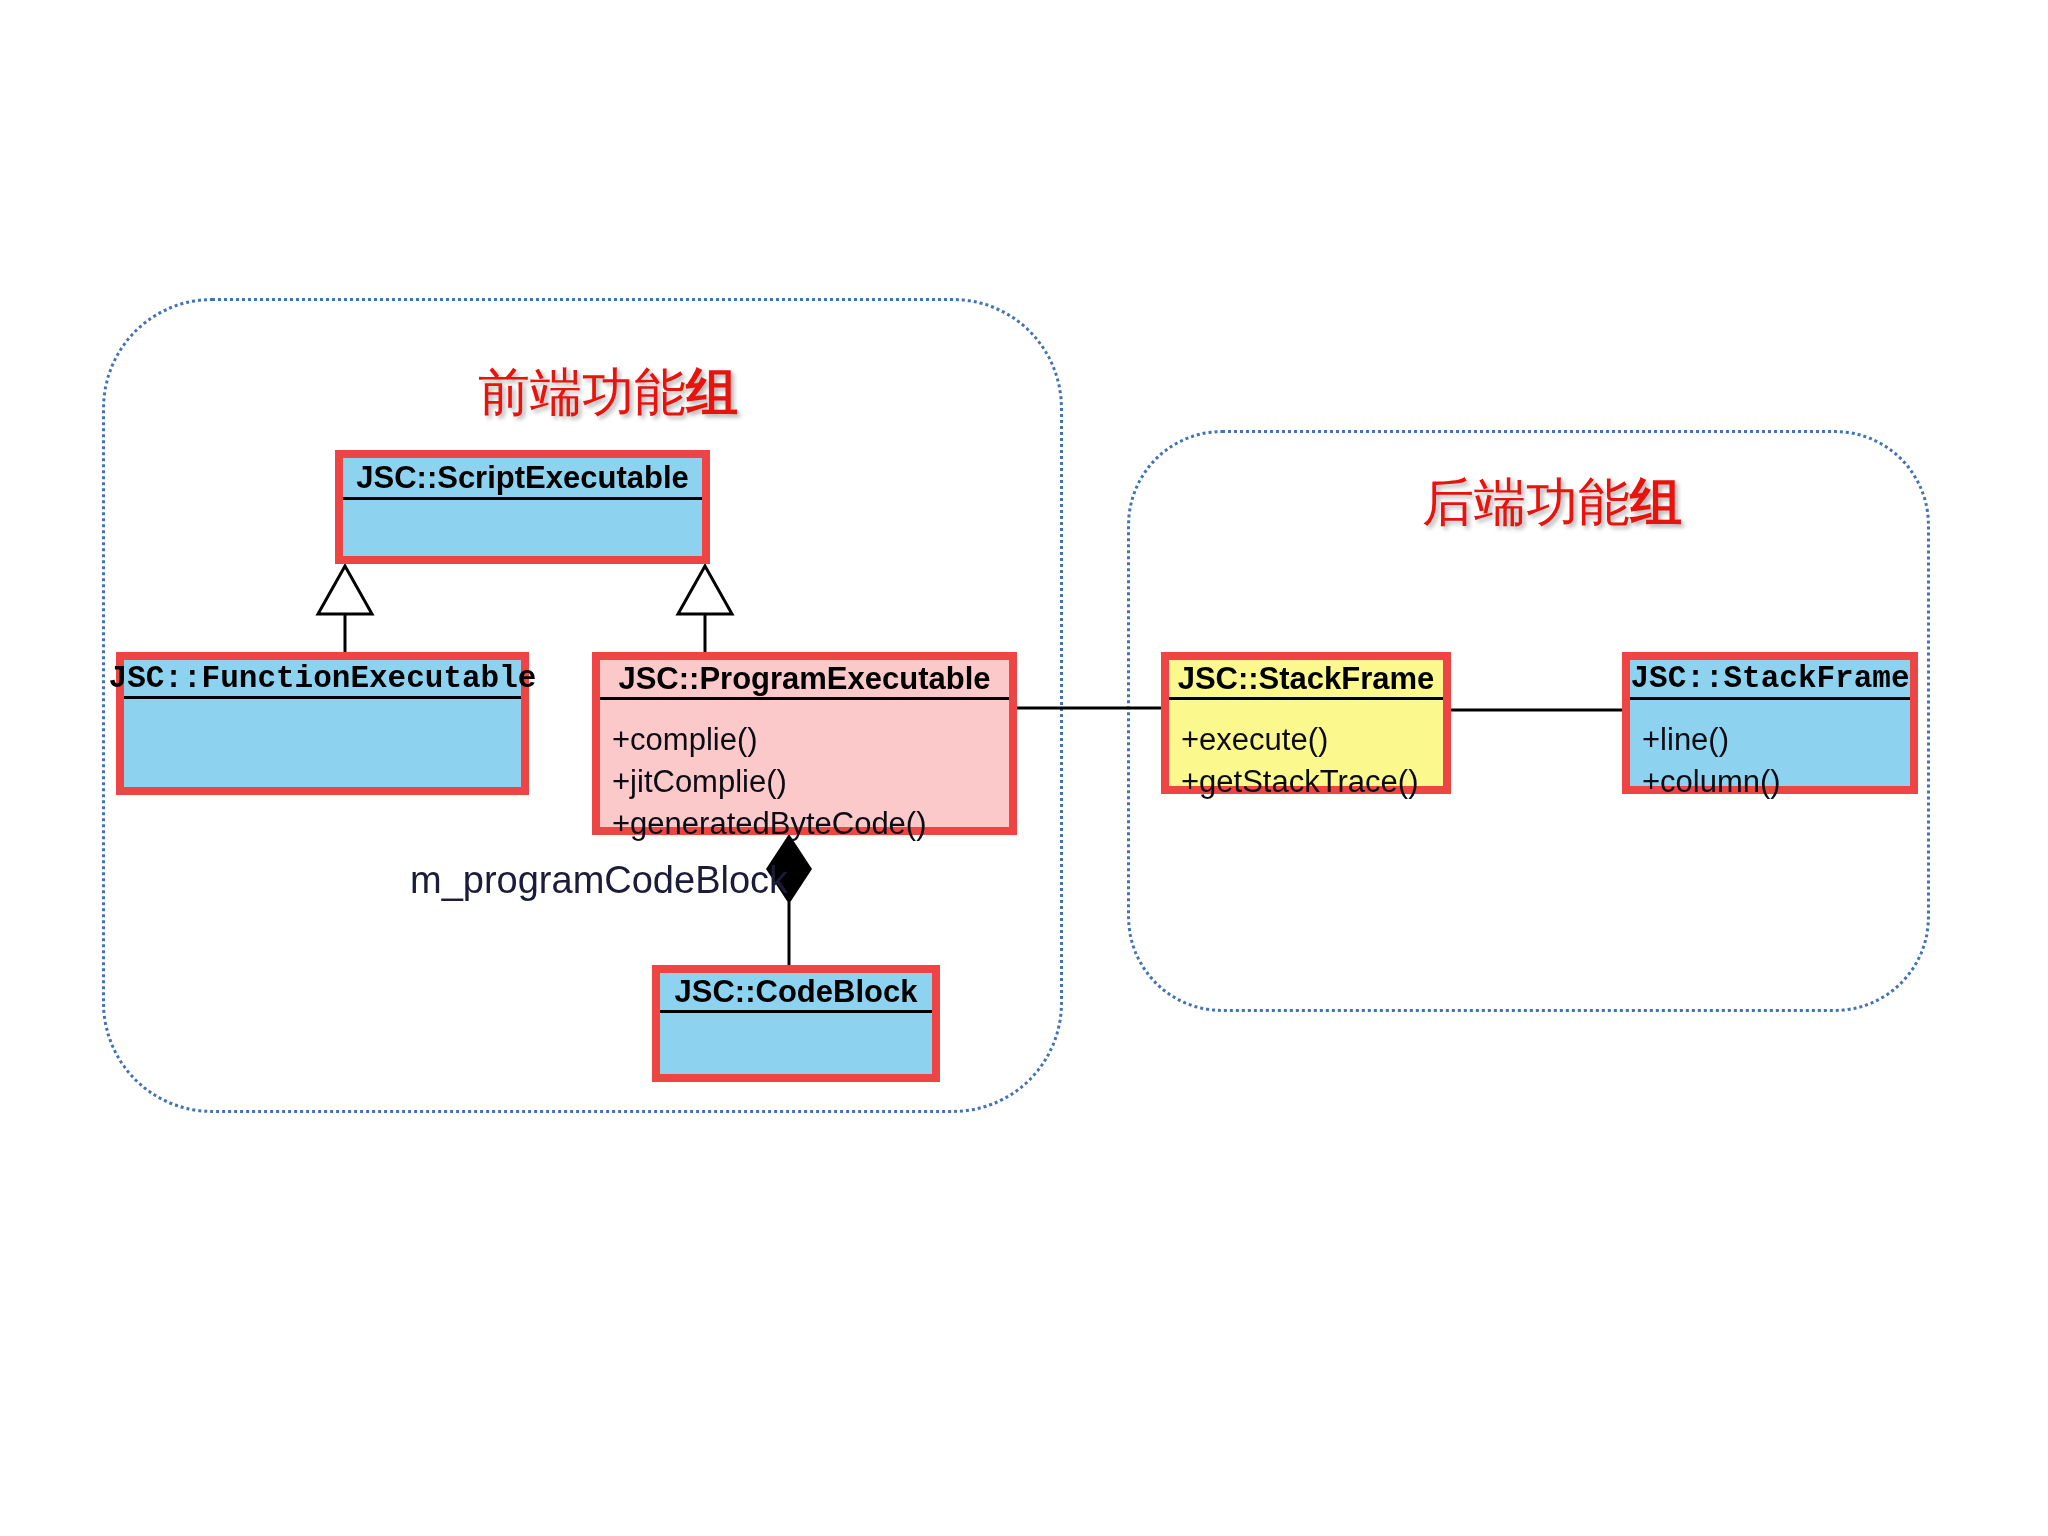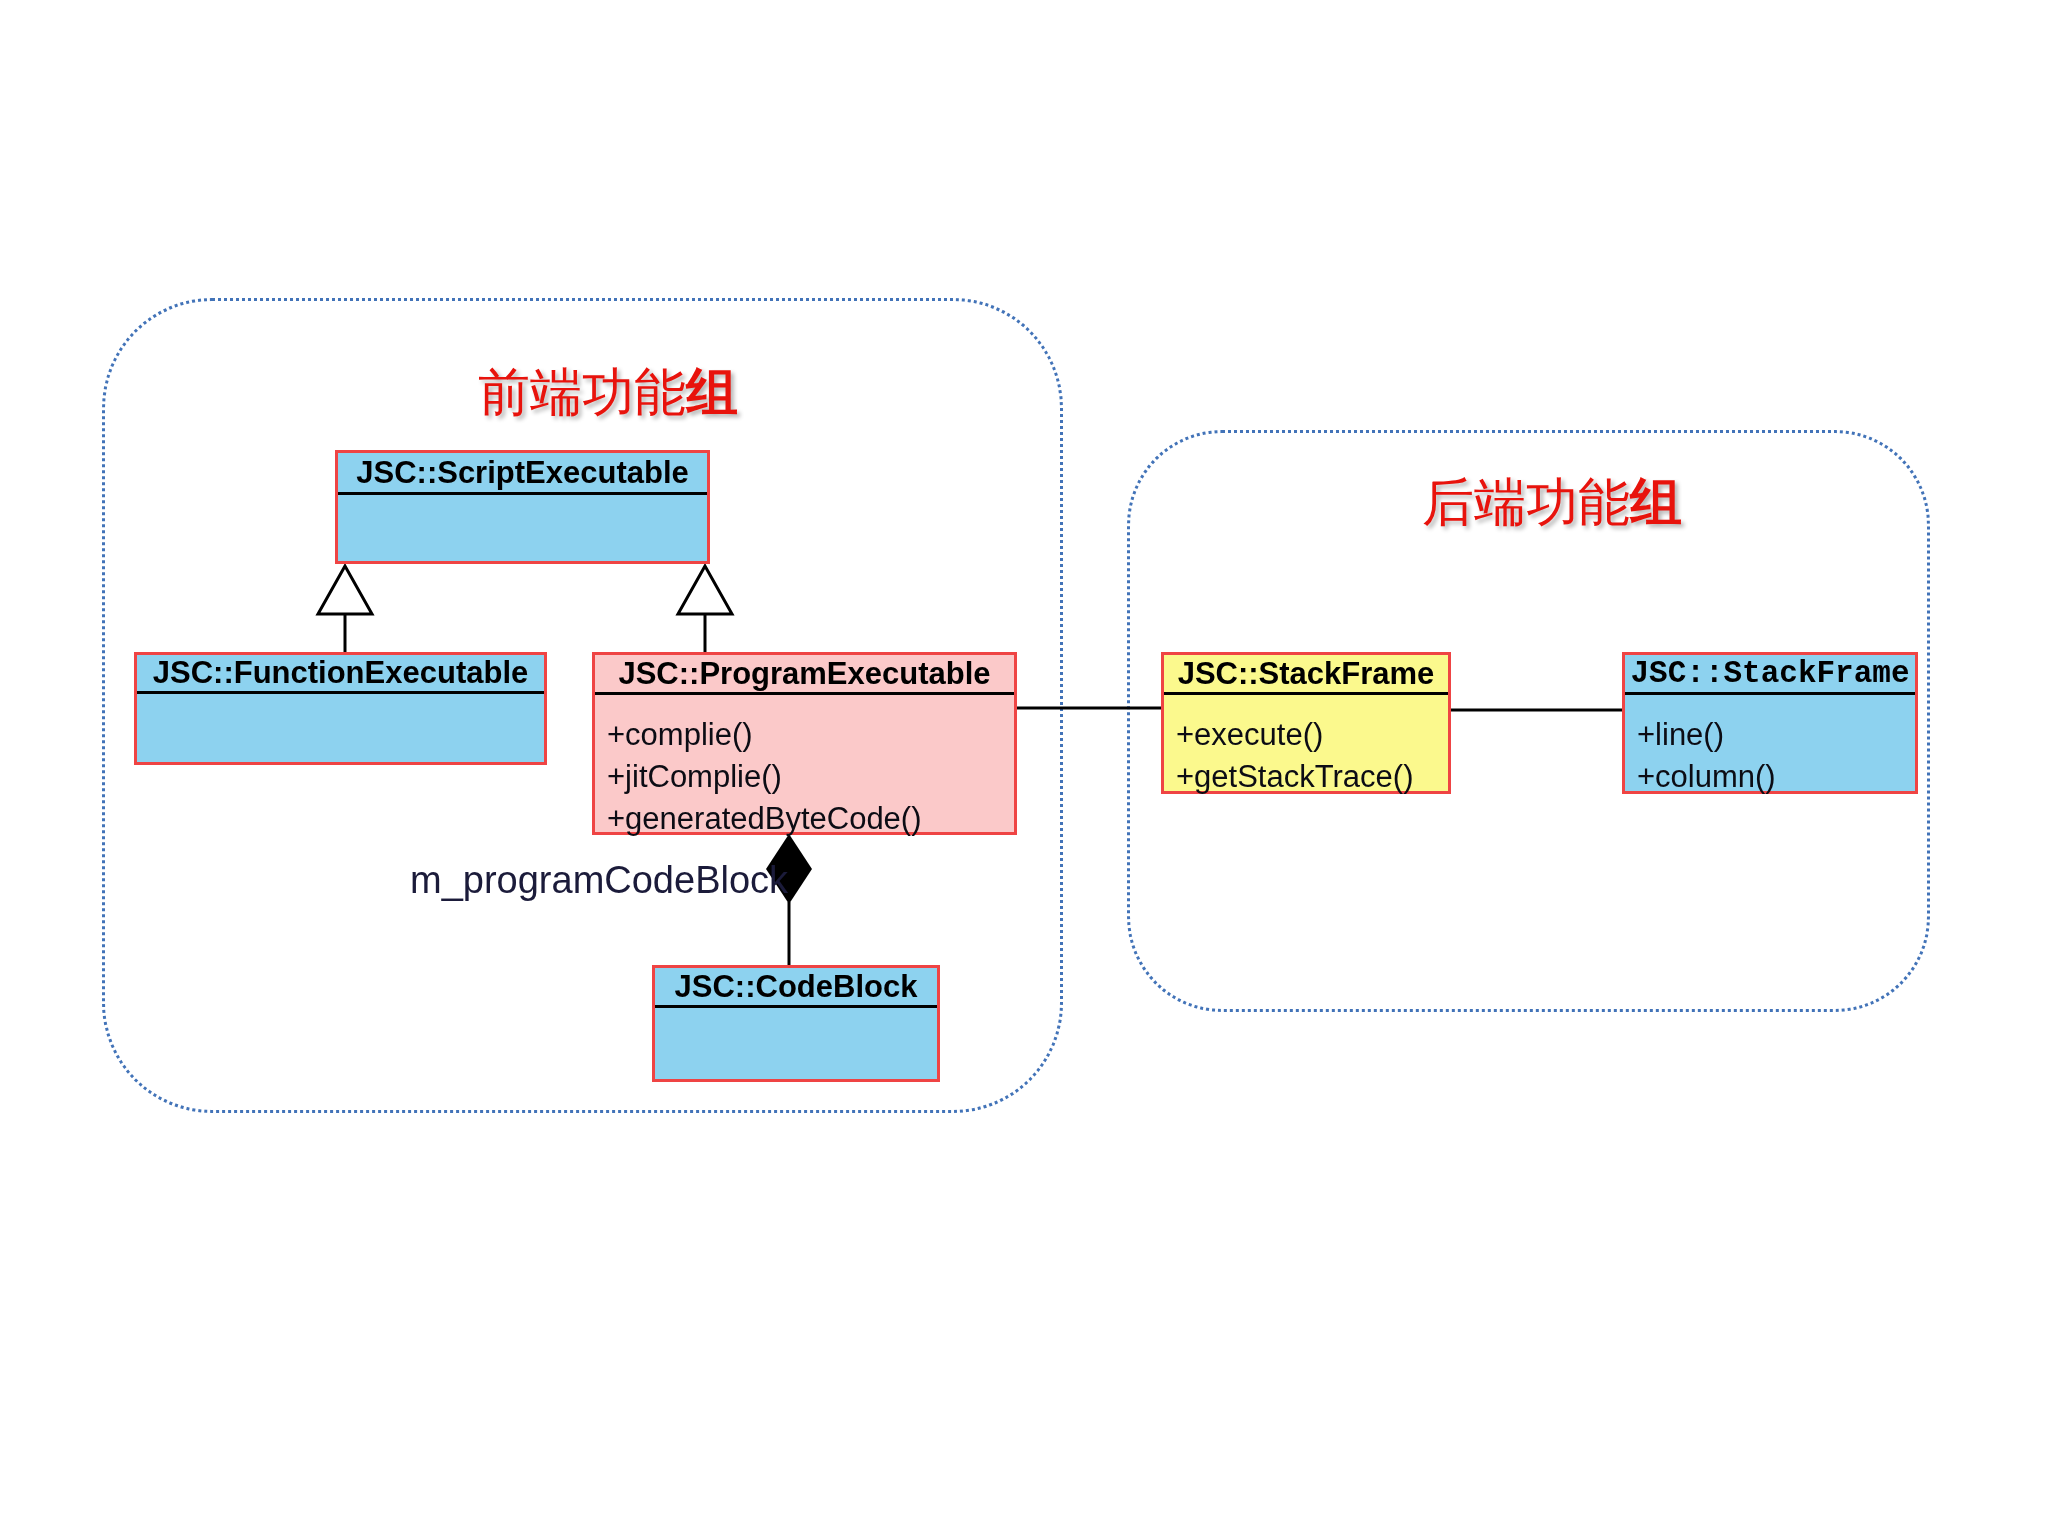--- a/index.html
+++ b/index.html
@@ -16,37 +16,37 @@
     position:absolute;color:#E8130C;font-size:52px;text-align:center;
     height:80px;line-height:80px;white-space:nowrap;
     text-shadow:3px 3px 4px rgba(0,0,0,0.30);
   }
   #title-frontend{left:402px;top:352px;width:370px;}
   #title-backend{left:1346px;top:462px;width:370px;}
   .grp-title-main{font-family:"DejaVu Serif","Liberation Serif",serif;margin-left:42px;}
   .grp-title-emph{font-family:"DejaVu Sans","Liberation Sans",sans-serif;font-weight:bold;}
   
   .class-box{
-    position:absolute;border:3px solid #ef4444;box-sizing:border-box;
+    position:absolute;border:8px solid #ef4444;box-sizing:border-box;
     display:flex;flex-direction:column;z-index:2;
   }
   .fill-blue{background:#8DD2EF;}
   .fill-pink{background:#FBC9C9;}
   .fill-yellow{background:#FBF98D;}
   .class-title{
     flex:0 0 auto;border-bottom:3px solid #000;box-sizing:content-box;
     font-weight:bold;font-size:31px;color:#000;
     display:flex;align-items:center;justify-content:center;white-space:nowrap;
   }
   .class-body{flex:1 1 auto;}
   .class-body.methods{padding:19px 0 0 12px;font-size:31px;color:#0c0c14;}
   .method{line-height:42px;white-space:nowrap;}
   #box-script      {left:335px; top:450px; width:375px; height:114px;}
   #box-script .class-title{height:39px;}
-  #box-function    {left:134px; top:652px; width:413px; height:113px;}
+  #box-function    {left:116px; top:652px; width:413px; height:143px;font-family:Liberation Mono, monospace;}
   #box-function .class-title{height:36px;}
   #box-program     {left:592px; top:652px; width:425px; height:183px;}
   #box-program .class-title{height:37px;}
   #box-codeblock   {left:652px; top:965px; width:288px; height:117px;}
   #box-codeblock .class-title{height:37px;}
   #box-interpreter {left:1161px;top:652px; width:290px; height:142px;}
   #box-interpreter .class-title{height:37px;}
   #box-stackframe  {left:1622px;top:652px; width:296px; height:142px;}
   #box-stackframe .class-title{height:37px;font-family:Liberation Mono, monospace;}
   

